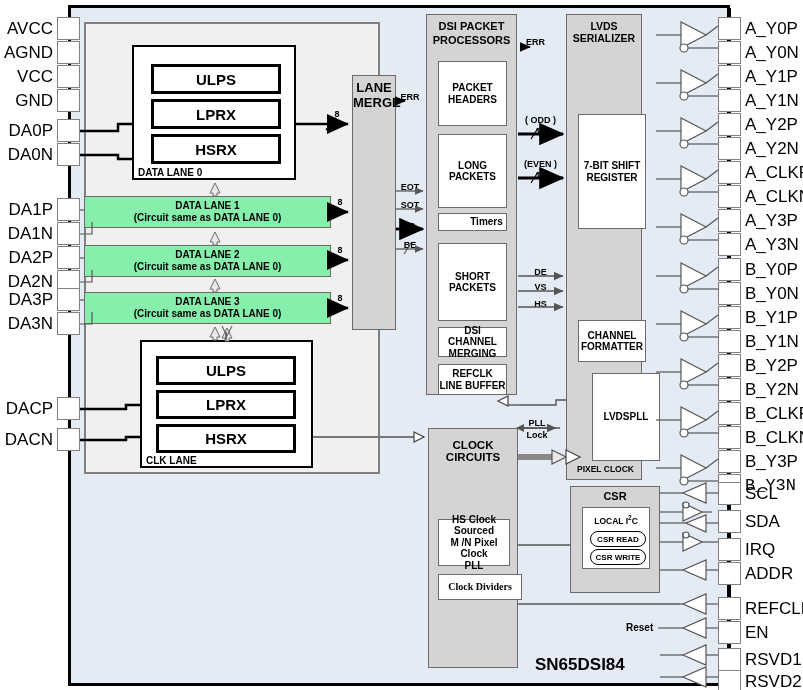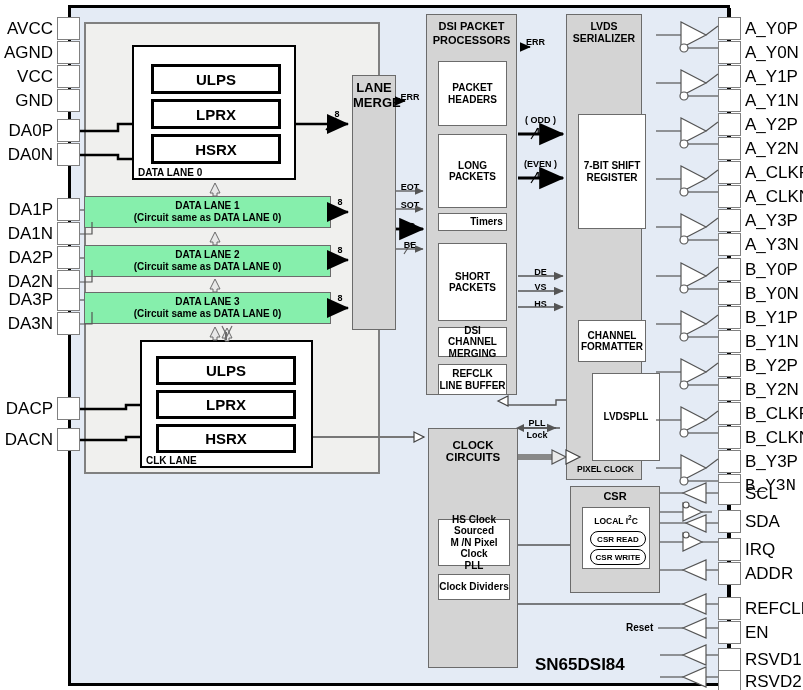--- a/index.html
+++ b/index.html
@@ -211,21 +211,21 @@
 
   <div class="abs blk" style="left:428px;top:428px;width:90px;height:240px;">
     <div style="position:absolute;left:0;top:10px;width:100%;text-align:center;font-size:11.5px;font-weight:bold;">
       <span>CLOCK CIRCUITS</span>
     </div>
     <div class="abs blk-white center-txt" style="left:9px;top:90px;width:72px;height:47px;flex-direction:column;">
       <span class="blk-title">HS Clock Sourced</span>
       <span class="blk-title">M /N Pixel Clock</span>
       <span class="blk-title">PLL</span>
     </div>
-    <div class="abs blk-white center-txt" style="left:9px;top:145px;width:72px;height:26px;">
+    <div class="abs blk-white center-txt" style="left:9px;top:145px;width:84px;height:26px;font-family:Liberation Serif, serif;">
       <span class="blk-title">Clock Dividers</span>
     </div>
   </div>
 
   <div class="abs blk" style="left:566px;top:14px;width:76px;height:466px;">
     <div style="position:absolute;left:0;top:5px;width:100%;text-align:center;font-size:10.5px;font-weight:bold;">
       <span>LVDS SERIALIZER</span>
     </div>
     <div class="abs blk-white center-txt" style="left:11px;top:99px;width:68px;height:115px;flex-direction:column;">
       <span class="blk-title">7-BIT SHIFT</span>

